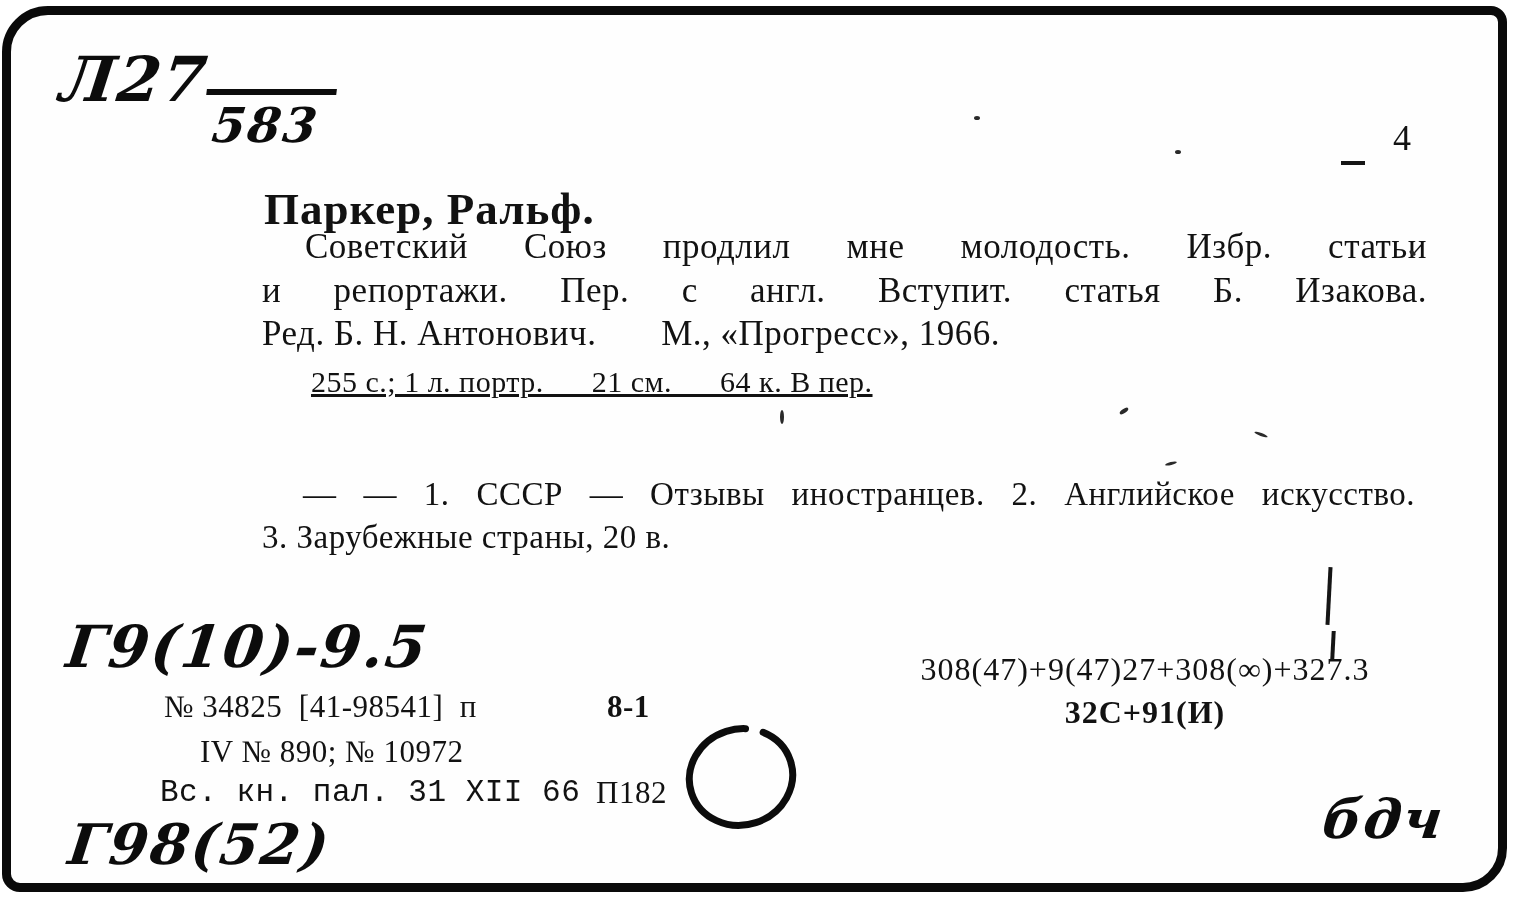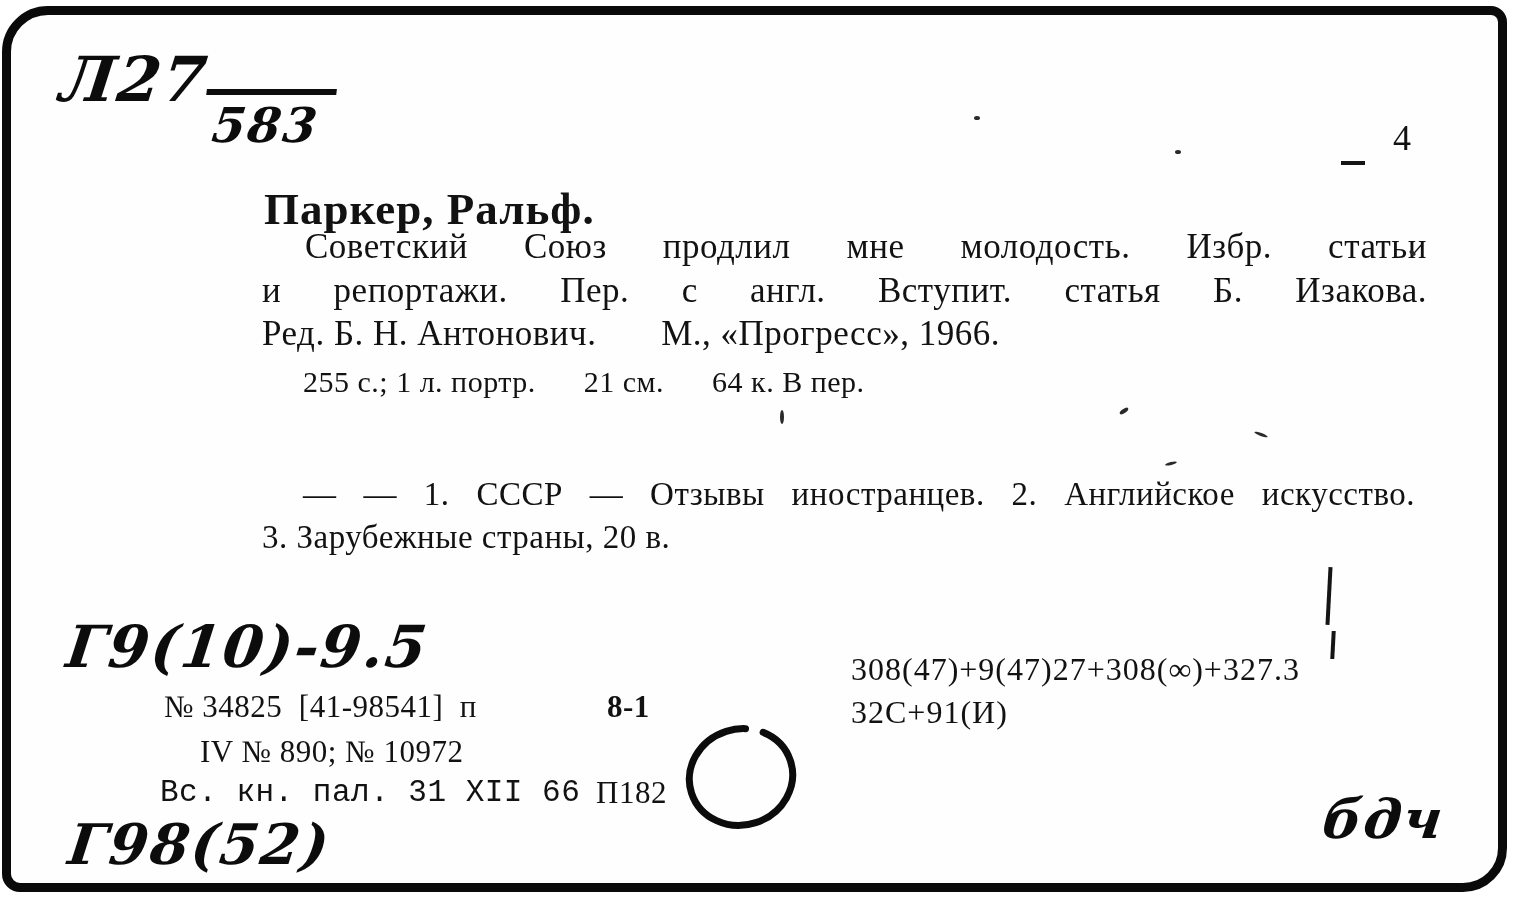--- a/index.html
+++ b/index.html
@@ -34,21 +34,21 @@
   .callnum-bottom {
     font-size: 48px;
     border-top: 6px solid #0c0c0c;
     padding: 2px 14px 0 10px;
   }
   .heading { font-weight: bold; font-size: 45px; letter-spacing: 1px; }
   .bodyline { font-size: 35px; letter-spacing: 0.5px; }
   .collation { font-size: 30px; letter-spacing: 0.5px; }
   .subject { font-size: 33px; letter-spacing: 0.5px; }
   .registry { font-size: 31px; letter-spacing: 0.5px; }
-  .udc { font-size: 32px; letter-spacing: 1px; text-align: left; }
+  .udc { font-size: 32px; letter-spacing: 1px; text-align: center; }
   .pagenum { font-size: 36px; }
   .stray { position: absolute; background: #151515; }
   .speck { position: absolute; background: #2a2a2a; border-radius: 50%; }
 </style>
 </head>
 <body>
 
 <div class="card">
 
   <div class="abs hw callnum-top" style="left:50px; top:28px;">Л27</div>
@@ -56,39 +56,39 @@
 
   <div class="abs print pagenum" style="left:1382px; top:102px;">4</div>
   <div class="stray" style="left:1330px; top:146px; width:24px; height:4px;"></div>
 
   <div class="abs print heading" style="left:253px; top:168px;">Паркер, Ральф.</div>
 
   <div class="abs print bodyline just" style="left:294px; top:212px; width:1122px;">Советский Союз продлил мне молодость. Избр. статьи</div>
   <div class="abs print bodyline just" style="left:251px; top:256px; width:1165px;">и репортажи. Пер. с англ. Вступит. статья Б. Изакова.</div>
   <div class="abs print bodyline pre" style="left:251px; top:299px;">Ред. Б. Н. Антонович.       М., «Прогресс», 1966.</div>
 
-  <div class="abs print collation pre" style="left:292px; top:350px;">255 с.; 1 л. портр.      21 см.      64 к. В пер.</div>
+  <div class="abs print collation pre" style="left:300px; top:350px;text-decoration:underline;">255 с.; 1 л. портр.      21 см.      64 к. В пер.</div>
 
   <div class="abs print subject just" style="left:292px; top:461px; width:1112px;">— — 1. СССР — Отзывы иностранцев. 2. Английское искусство.</div>
   <div class="abs print subject" style="left:251px; top:504px;">3. Зарубежные страны, 20 в.</div>
 
   <div class="abs hw" style="left:56px; top:598px; font-size:58px;">Г9(10)-9.5</div>
 
   <div class="abs print registry pre" style="left:153px; top:674px;">№ 34825  [41-98541]  п</div>
   <div class="abs print registry" style="left:596px; top:674px; font-weight:bold;">8-1</div>
   <div class="abs print registry" style="left:149px; top:719px;margin-left:40px;">IV № 890; № 10972</div>
   <div class="abs print registry" style="left:149px; top:760px;font-family:Liberation Mono, monospace;">Вс. кн. пал. 31 XII 66</div>
   <div class="abs print registry" style="left:585px; top:760px;">П182</div>
 
   <svg class="abs" style="left:668px; top:700px;" width="130" height="125">
     <ellipse cx="62" cy="62" rx="52" ry="48" fill="none" stroke="#0c0c0c" stroke-width="7" stroke-linecap="round" stroke-dasharray="255 18" transform="rotate(-18 62 62)"></ellipse>
   </svg>
 
   <div class="abs print udc" style="left:840px; top:636px; width:588px;">308(47)+9(47)27+308(∞)+327.3</div>
-  <div class="abs print udc" style="left:840px; top:679px; width:588px; font-weight:normal;">32С+91(И)</div>
+  <div class="abs print udc" style="left:840px; top:679px; width:588px; font-weight:bold;">32С+91(И)</div>
 
   <div class="stray" style="left:1316px; top:552px; width:4px; height:58px; transform:rotate(3deg);"></div>
   <div class="stray" style="left:1320px; top:616px; width:4px; height:28px; transform:rotate(3deg);"></div>
 
   <div class="abs hw" style="left:58px; top:796px; font-size:56px;">Г98(52)</div>
 
   <div class="abs hw" style="left:1312px; top:772px; font-size:54px;">бдч</div>
 
   <div class="speck" style="left:1108px; top:394px; width:10px; height:4px; transform:rotate(-35deg);"></div>
   <div class="speck" style="left:1243px; top:418px; width:14px; height:3px; transform:rotate(20deg);"></div>

